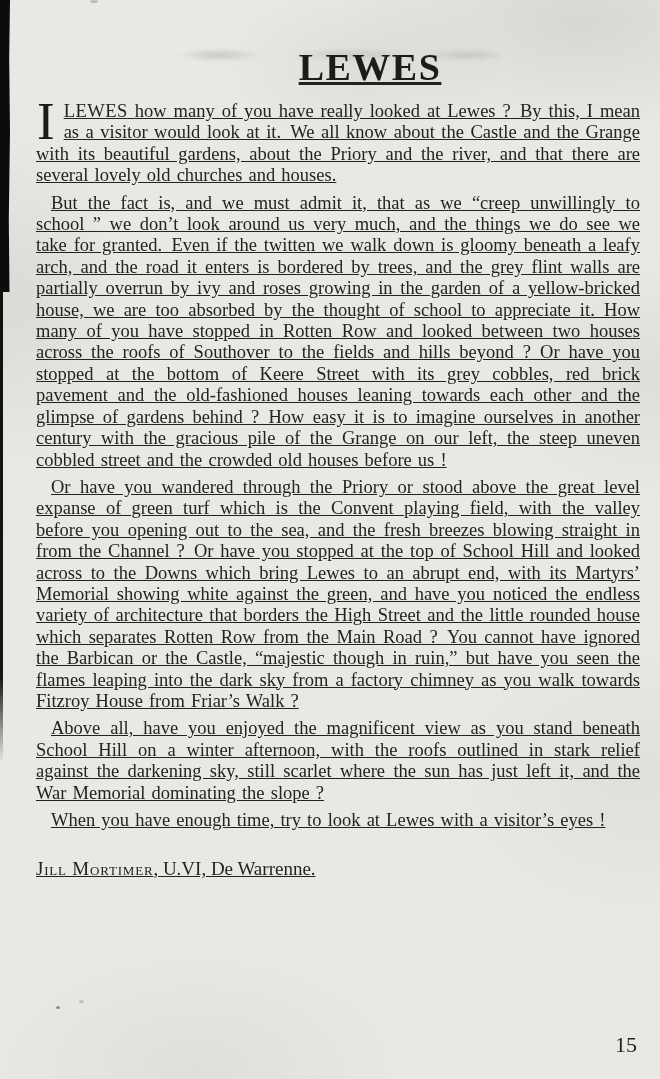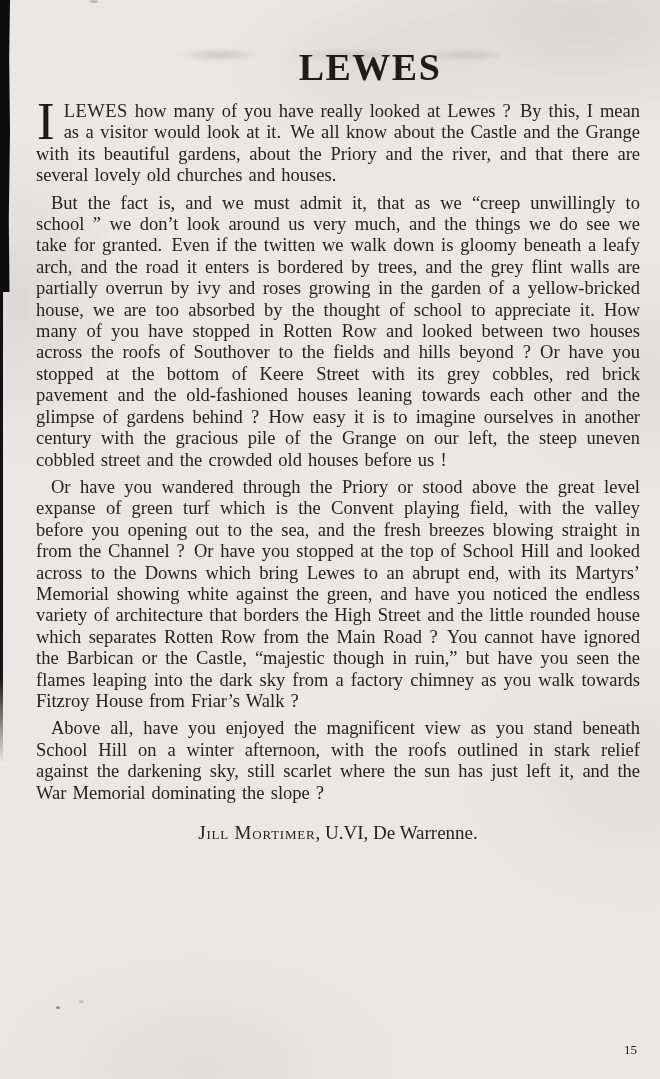--- a/index.html
+++ b/index.html
@@ -42,20 +42,21 @@
       radial-gradient(ellipse 60px 10px at 15% 50%, rgba(175,175,172,0.55), transparent 70%),
       radial-gradient(ellipse 90px 10px at 55% 50%, rgba(178,178,174,0.45), transparent 70%),
       radial-gradient(ellipse 60px 9px at 90% 50%, rgba(176,176,172,0.5), transparent 70%);
     filter: blur(1px);
   }
 
   .content {
     position: absolute;
     left: 36px; top: 0;
     width: 604px;
+    text-decoration: underline;
   }
   .title {
     margin: 46px 0 13px 0;
     text-align: center;
     font-size: 38px;
     line-height: 42px;
     font-weight: bold;
     letter-spacing: 1.5px;
     transform: translateX(32px);
     color: #1d1c1a;
@@ -71,31 +72,31 @@
   .para.indent { text-indent: 15px; }
   .dropcap {
     float: left;
     font-size: 53px;
     line-height: 39px;
     padding: 1px 9px 0 1px;
     color: #1b1a18;
   }
   .lead-caps { letter-spacing: 0.5px; }
   .signature {
-    margin-top: 18px;
-    text-align: center;
+    margin-top: 27px;
+    text-align: left;
     font-size: 19px;
     line-height: 22px;
     color: #242320;
   }
   .sig-name { font-variant: small-caps; letter-spacing: 0.8px; }
   .page-number {
     position: absolute;
     right: 23px; bottom: 21px;
-    font-size: 13px;
+    font-size: 22px;
     color: #242320;
   }
 </style>
 </head>
 <body>
 
 <div class="page">
 
   <div class="edge-bar-top"></div>
   <div class="edge-bar-bottom"></div>
@@ -110,20 +111,21 @@
 
     <p class="para first"><span class="dropcap">I</span><span class="lead-caps">LEWES</span> <span>how many of you have really looked at Lewes&nbsp;? By this, I mean as a visitor would look at it. We all know about the Castle and the Grange with its beautiful gardens, about the Priory and the river, and that there are several lovely old churches and houses.</span></p>
 
     <p class="para indent">But the fact is, and we must admit it, that as we “creep unwillingly to school&nbsp;” we don’t look around us very much, and the things we do see we take for granted. Even if the twitten we walk down is gloomy beneath a leafy arch, and the road it enters is bordered by trees, and the grey flint walls are partially overrun by ivy and roses growing in the garden of a yellow-bricked house, we are too absorbed by the thought of school to appreciate it. How many of you have stopped in Rotten Row and looked between two houses across the roofs of Southover to the fields and hills beyond&nbsp;? Or have you stopped at the bottom of Keere Street with its grey cobbles, red brick pavement and the old-fashioned houses leaning towards each other and the glimpse of gardens behind&nbsp;? How easy it is to imagine ourselves in another century with the gracious pile of the Grange on our left, the steep uneven cobbled street and the crowded old houses before us&nbsp;!</p>
 
     <p class="para indent">Or have you wandered through the Priory or stood above the great level expanse of green turf which is the Convent playing field, with the valley before you opening out to the sea, and the fresh breezes blowing straight in from the Channel&nbsp;? Or have you stopped at the top of School Hill and looked across to the Downs which bring Lewes to an abrupt end, with its Martyrs’ Memorial showing white against the green, and have you noticed the endless variety of architecture that borders the High Street and the little rounded house which separates Rotten Row from the Main Road&nbsp;? You cannot have ignored the Barbican or the Castle, “majestic though in ruin,” but have you seen the flames leaping into the dark sky from a factory chimney as you walk towards Fitzroy House from Friar’s Walk&nbsp;?</p>
 
 
     <p class="para indent">Above all, have you enjoyed the magnificent view as you stand beneath School Hill on a winter afternoon, with the roofs outlined in stark relief against the darkening sky, still scarlet where the sun has just left it, and the War Memorial dominating the slope&nbsp;?</p>
 
+    <p class="para indent">When you have enough time, try to look at Lewes with a visitor’s eyes&nbsp;!</p>
 
     <div class="signature"><span class="sig-name">Jill Mortimer</span><span class="sig-rest">, U.VI, De Warrenne.</span></div>
 
   </div>
 
   <div class="page-number">15</div>
 
 </div>
 
 </body></html>

